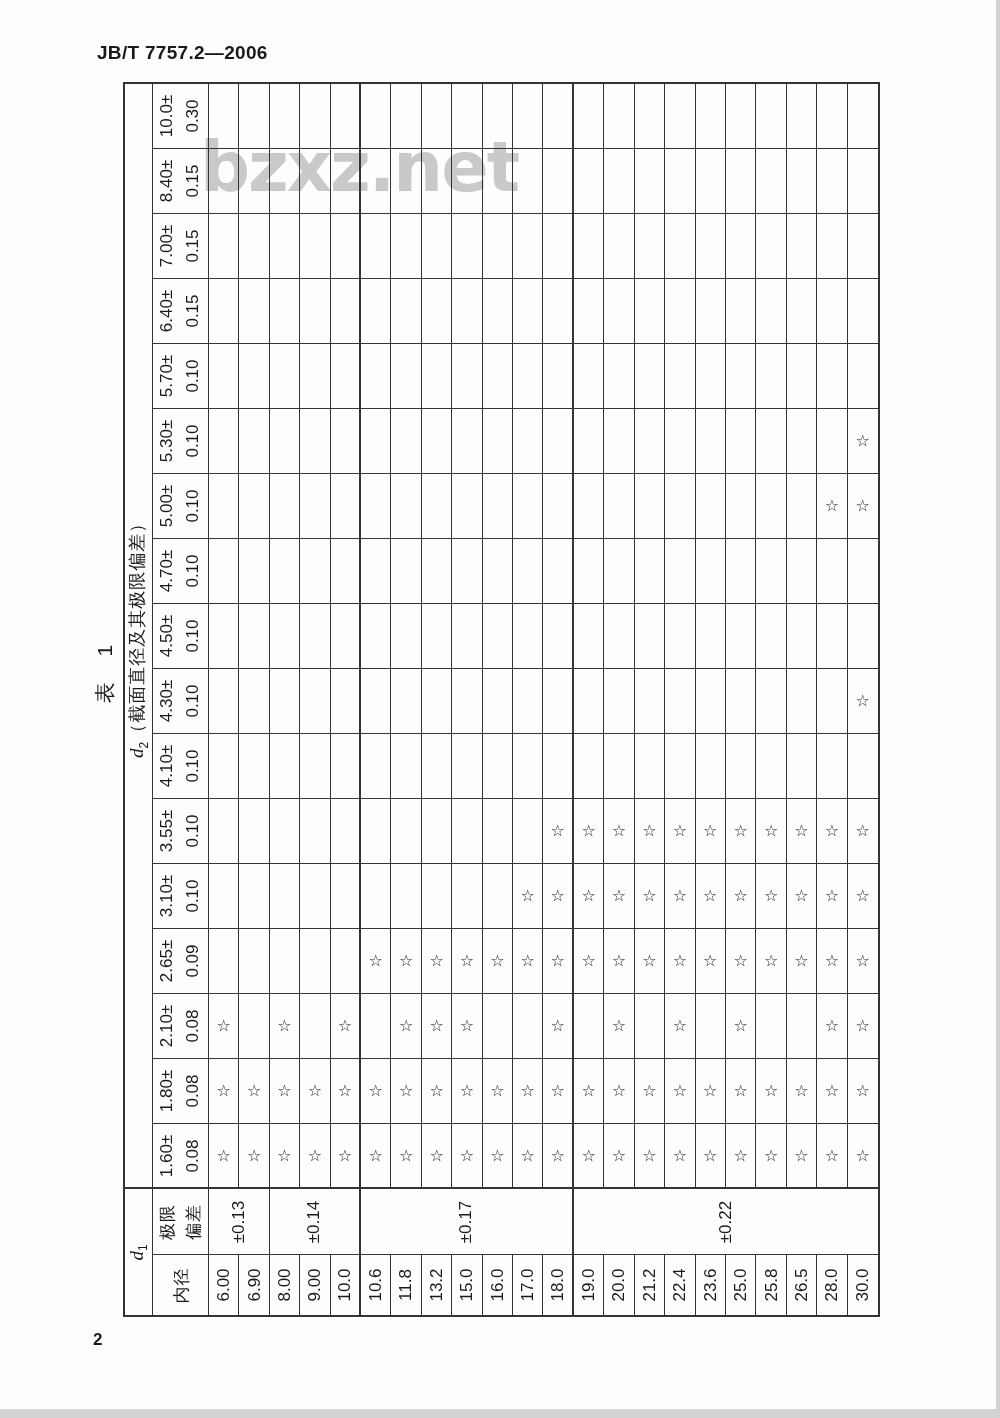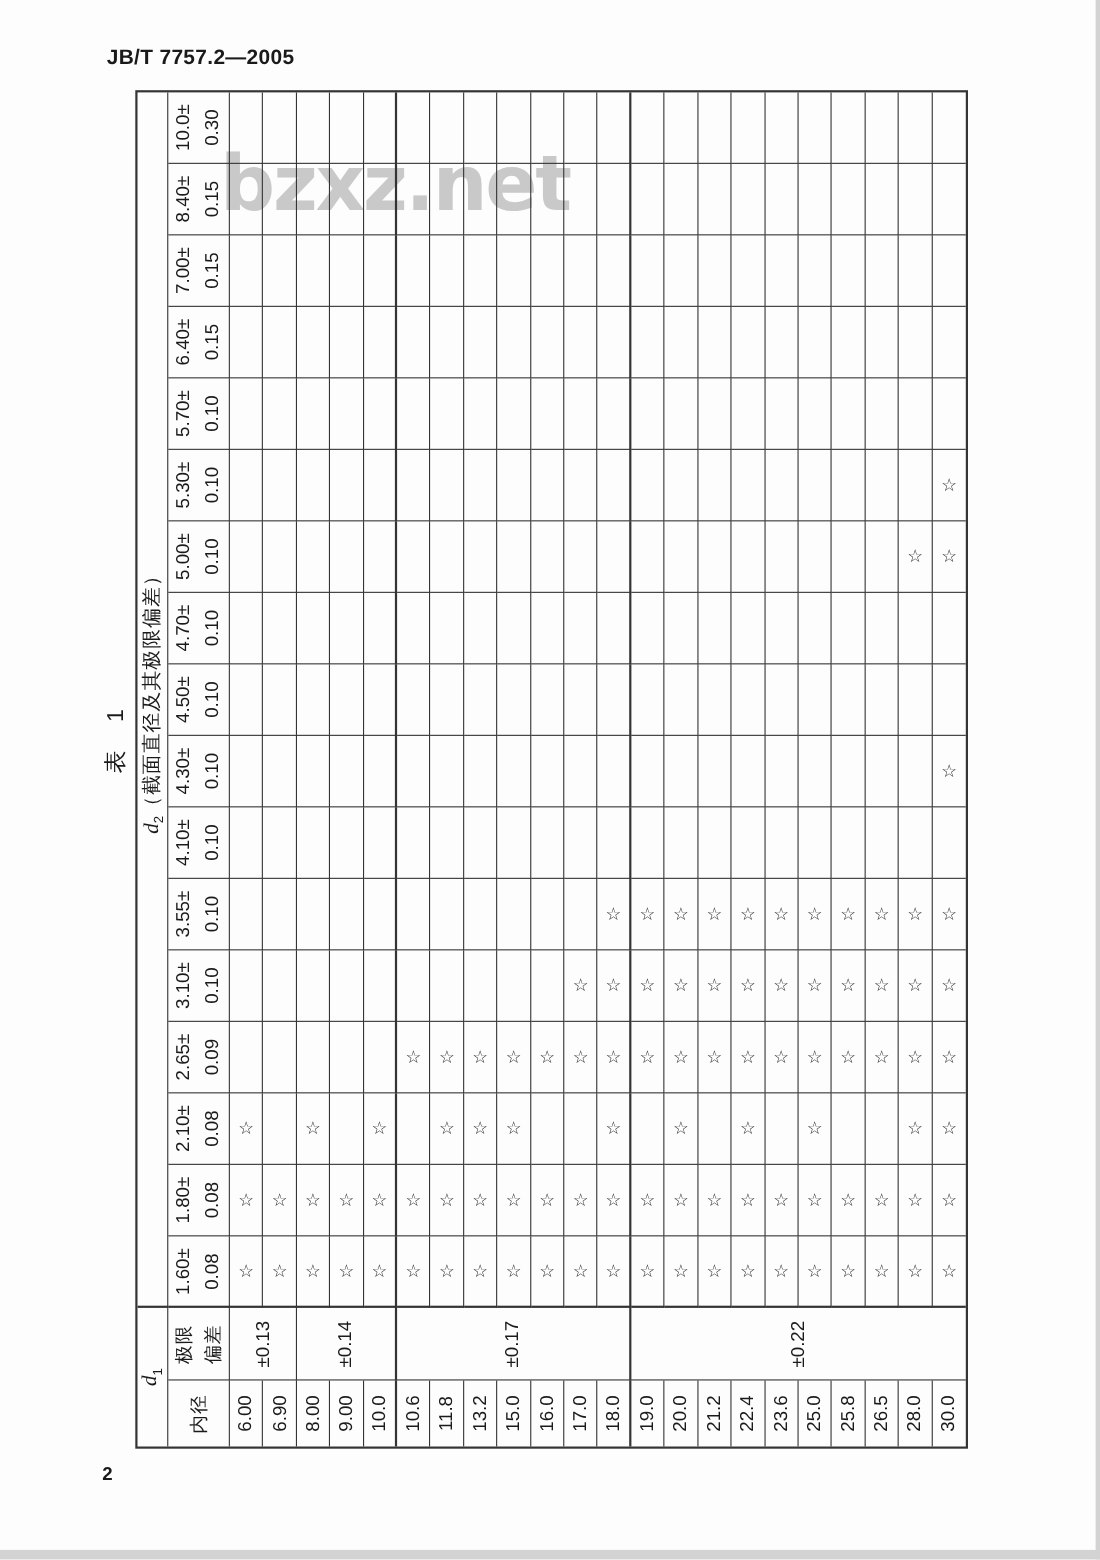--- a/index.html
+++ b/index.html
@@ -45,21 +45,21 @@
   .dvar{font-family:"Liberation Serif",serif;font-style:italic;font-size:19px;letter-spacing:0;}
   .dvar sub,.title-rot sub{font-size:12px;font-family:"Liberation Sans",sans-serif;font-style:normal;}
   .page-num{position:absolute;left:93px;top:1330px;font-size:17px;font-weight:700;}
   .edge-r{position:absolute;right:0;top:0;width:4px;height:100%;background:var(--edge);z-index:2;}
   .edge-b{position:absolute;left:0;bottom:0;width:100%;height:9px;background:var(--edge);z-index:2;}
 </style>
 </head>
 <body>
 
 <div class="page">
-  <div class="doc-header">JB/T 7757.2—2005</div>
+  <div class="doc-header">JB/T 7757.2—2006</div>
   <div class="watermark">bzxz.net</div>
   <div class="caption">
     <span class="rot">表 1</span>
   </div>
   <div id="tbl">
       <div class="cell thick-b" style="grid-area: 1 / 1 / 18;">
         <div class="rot title-rot"><span class="dvar">d<sub>2</sub></span><span class="cjk">（截面直径及其极限偏差）</span></div>
       </div>
       <div class="cell" style="grid-area: 1 / 2;">
         <div class="rot two num">

